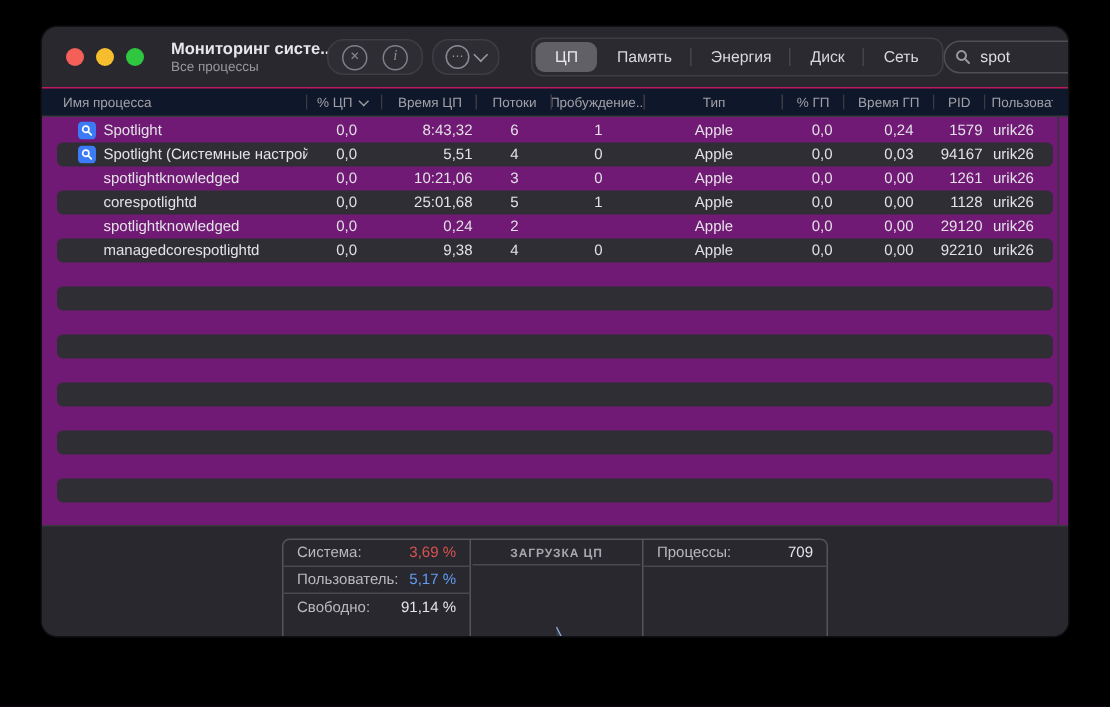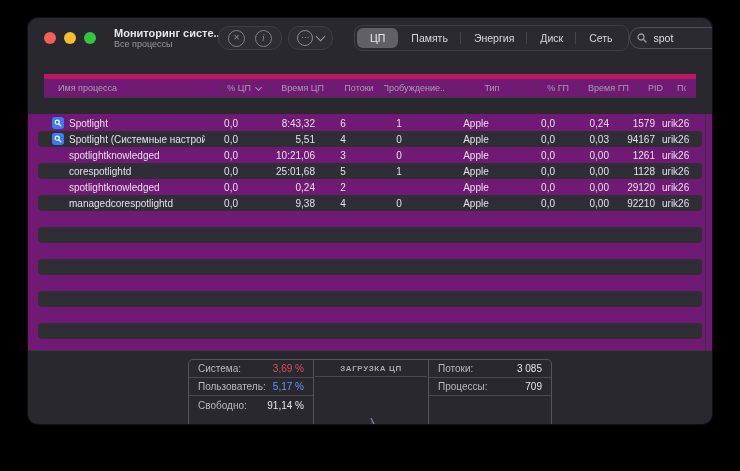--- a/index.html
+++ b/index.html
@@ -35,22 +35,22 @@
     color:#d8d7dc;border-radius:6px;white-space:nowrap;}
   .tab.selected{background:#616067;color:#eceaef;}
   .tab:not(:first-child)::before{content:"";position:absolute;left:-1px;top:4px;bottom:4px;width:1px;background:#45444b;}
   .tab.selected::before, .tab.selected + .tab::before{display:none;}
   .search{margin-left:auto;display:flex;align-items:center;width:166px;height:22px;
     background:#2b2a30;border:1px solid #504f56;border-radius:11px;padding:0 7px;box-sizing:border-box;}
   .search input{flex:1;background:transparent;border:none;outline:none;color:#dddce1;font-size:10.5px;
     font-family:inherit;margin-left:5px;min-width:0;}
 
   
-  .thead{height:18px;background:#701a75;border-top:5px solid #be185d;border-bottom:1px solid #39383f;
-    margin:16px;padding:0 10px;display:grid;align-items:center;
+  .thead{height:18px;background:#0f172a;border-top:1px solid #be185d;border-bottom:1px solid #39383f;
+    margin:0;padding:0 10px;display:grid;align-items:center;
     grid-template-columns:167px 50px 63px 50px 62px 92px 41px 60px 34px 1fr;
     font-size:9px;color:#a2a1a8;}
   .hcell{position:relative;height:100%;display:flex;align-items:center;overflow:hidden;white-space:nowrap;}
   .hcell:not(:last-child)::after{content:"";position:absolute;right:0;top:4px;bottom:4px;width:1px;background:#3c3b42;}
   .hcell.left{justify-content:flex-start;padding-left:4px;}
   .hcell.right{justify-content:flex-end;padding-right:10px;}
   .hcell.center{justify-content:center;}
   .sortchev{width:4px;height:4px;border-right:1.2px solid #9a99a0;border-bottom:1.2px solid #9a99a0;
     transform:rotate(45deg);margin:-2px 0 0 5px;flex:0 0 auto;}
   .tbody{position:relative;height:275px;background:#701a75;overflow:hidden;padding-top:1px;}
@@ -301,24 +301,20 @@
         <div class="fcol">
           <div class="graphtitle">ЗАГРУЗКА ЦП</div>
           <svg class="minigraph" id="cpuGraph" viewBox="0 0 114 23" preserveAspectRatio="none">
               <polygon points="57.0,23 57.0,19.8 60.3,20.0 63.6,20.2 66.9,20.0 70.2,20.0 73.5,19.6 76.8,20.0 80.1,20.2 83.4,20.0 86.6,20.0 89.9,19.7 93.2,20.0 96.5,20.2 99.8,20.0 103.1,19.7 106.4,20.0 109.7,20.1 113.0,19.9 113.0,23" fill="#b8433f" stroke="#d4524c" stroke-width="0.7"></polygon>
               <polygon points="57.0,9.0 60.3,15.5 63.6,17.0 66.9,17.8 70.2,17.4 73.5,16.2 76.8,17.6 80.1,18.0 83.4,18.4 86.6,18.0 89.9,17.4 93.2,18.0 96.5,18.4 99.8,18.1 103.1,17.5 106.4,18.0 109.7,18.3 113.0,17.8 113.0,19.9 109.7,20.1 106.4,20.0 103.1,19.7 99.8,20.0 96.5,20.2 93.2,20.0 89.9,19.7 86.6,20.0 83.4,20.0 80.1,20.2 76.8,20.0 73.5,19.6 70.2,20.0 66.9,20.0 63.6,20.2 60.3,20.0 57.0,19.8" fill="rgba(140,160,210,0.18)"></polygon>
               <polyline points="57.0,9.0 60.3,15.5 63.6,17.0 66.9,17.8 70.2,17.4 73.5,16.2 76.8,17.6 80.1,18.0 83.4,18.4 86.6,18.0 89.9,17.4 93.2,18.0 96.5,18.4 99.8,18.1 103.1,17.5 106.4,18.0 109.7,18.3 113.0,17.8" fill="none" stroke="#8fa9e0" stroke-width="0.9"></polyline>
             </svg>
         </div>
         <div class="fcol" id="countsCol">
             <div class="statrow underline">
-              <span class="lab">Потоки:</span>
-              <span class="val">3 085</span>
-            </div>
-            <div class="statrow underline">
               <span class="lab">Процессы:</span>
               <span class="val">709</span>
             </div>
           </div>
       </div>
     </div>
 
   </div>
 </div>
 

